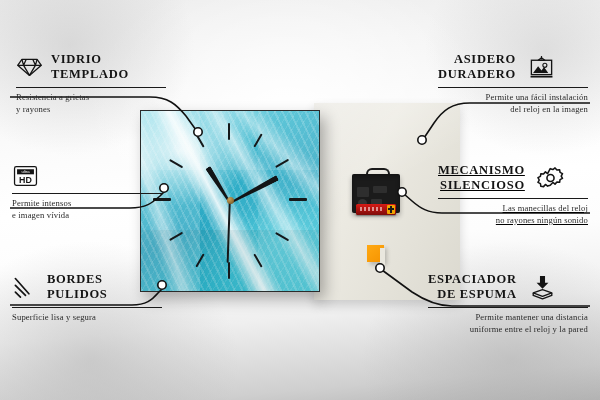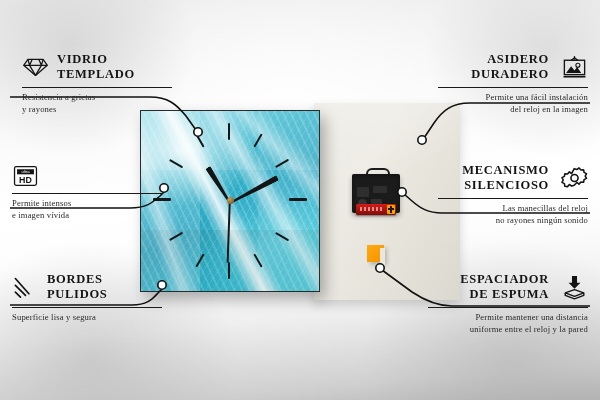--- a/index.html
+++ b/index.html
@@ -101,21 +101,21 @@
      clip-path:polygon(0 35%,100% 0,100% 100%,0 65%);}
   .hand-m{left:89px;top:89px;width:54px;height:6px;transform:rotate(-28deg);
      clip-path:polygon(0 35%,100% 0,100% 100%,0 65%);}
   .hand-s{left:89px;top:89px;width:62px;height:1.6px;transform:rotate(92deg);background:#17191b;}
   .pin{position:absolute;left:86px;top:86px;width:7px;height:7px;border-radius:50%;
      background:radial-gradient(circle at 35% 30%,#c9a25a,#6b4d1c);}
 
   
   .feat{position:absolute;}
   .feat .row{display:flex;align-items:center;gap:8px;}
-  .feat.right .row{justify-content:flex-end;gap:12px;}
+  .feat.right .row{gap:12px;}
   .ttl{
     font-family:"Liberation Serif", serif;
     font-weight:700;font-size:12.5px;letter-spacing:.7px;color:#141414;
     line-height:1.22;text-transform:uppercase;
   }
   .feat.right .ttl{text-align:right;}
   .rule{height:1.4px;background:#1a1a1a;margin-top:4px;}
   .sub{
     font-family:"Liberation Serif", serif;
     font-size:8.6px;color:#2a2a2a;line-height:1.38;margin-top:4px;letter-spacing:.15px;
@@ -191,21 +191,21 @@
     <g fill="#ffffff" stroke="#111111" stroke-width="1.6">
       <circle cx="198" cy="132" r="4.2"></circle>
       <circle cx="164" cy="188" r="4.2"></circle>
       <circle cx="162" cy="285" r="4.2"></circle>
       <circle cx="422" cy="140" r="4.2"></circle>
       <circle cx="402" cy="192" r="4.2"></circle>
       <circle cx="380" cy="268" r="4.2"></circle>
     </g>
   </svg>
 
-  <div class="feat left" style="left:22px;top:52px;width:150px;">
+  <div class="feat left" style="left:16px;top:52px;width:150px;">
     <div class="row">
       <span class="ico">
         <svg viewBox="0 0 32 30">
             <g fill="none" stroke="#141414" stroke-width="1.5" stroke-linejoin="round">
           <path d="M7 6h18l5 7-14 12L2 13z"></path>
               <path d="M7 6l2 7h14l2-7M2 13h28M16 25L9 13l3-7M16 25l7-12-3-7"></path>
         </g>
           </svg>
       </span>
       <span class="ttl">
@@ -277,21 +277,21 @@
         </svg>
       </span>
     </div>
     <div class="rule" style="width:150px;"></div>
     <div class="sub">
       <span>Permite una fácil instalación</span><br>
       <span>del reloj en la imagen</span>
     </div>
   </div>
 
-  <div class="feat right" style="left:438px;top:163px;width:150px;">
+  <div class="feat right" style="left:438px;top:163px;width:150px;text-decoration:underline;">
     <div class="row">
       <span class="ttl">
         <span>MECANISMO</span><br>
         <span>SILENCIOSO</span>
       </span>
       <span class="ico">
         <svg viewBox="0 0 32 30">
           <path d="M16 3l3.2 1.1 2.6-2.0 2.3 2.6 3.2-.4.6 3.2 2.9 1.5-1.5 2.9 1.5 2.9-2.9 1.5-.6 3.2-3.2-.4-2.3 2.6-2.6-2.0L16 23l-3.2 1.1-2.6-2.0-2.3 2.6-3.2-.4-.6-3.2L1.2 19.6 2.7 16.7 1.2 13.8l2.9-1.5.6-3.2 3.2.4 2.3-2.6 2.6 2.0z" fill="none" stroke="#141414" stroke-width="1.9" stroke-linejoin="round" transform="translate(0,1) scale(0.98)"></path>
           <circle cx="16" cy="15" r="4.2" fill="none" stroke="#141414" stroke-width="1.9"></circle>
         </svg>

